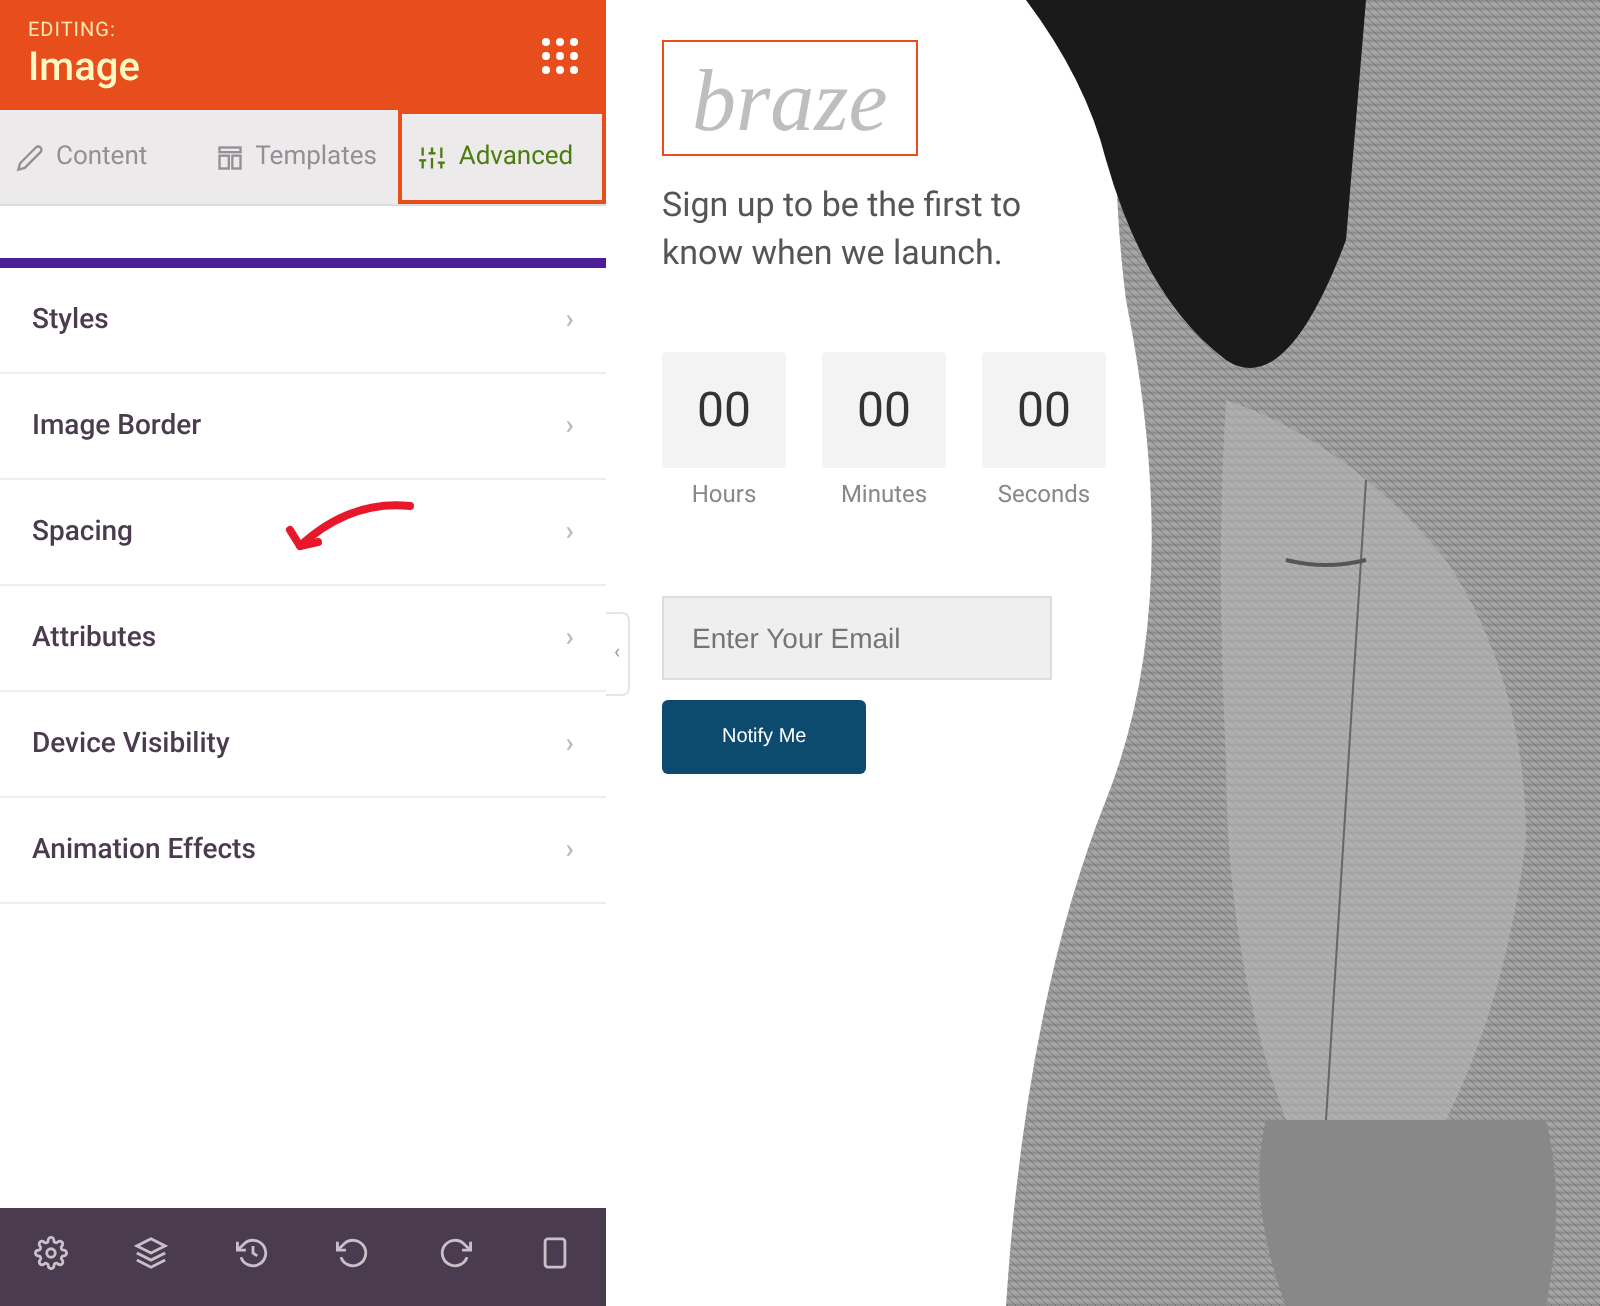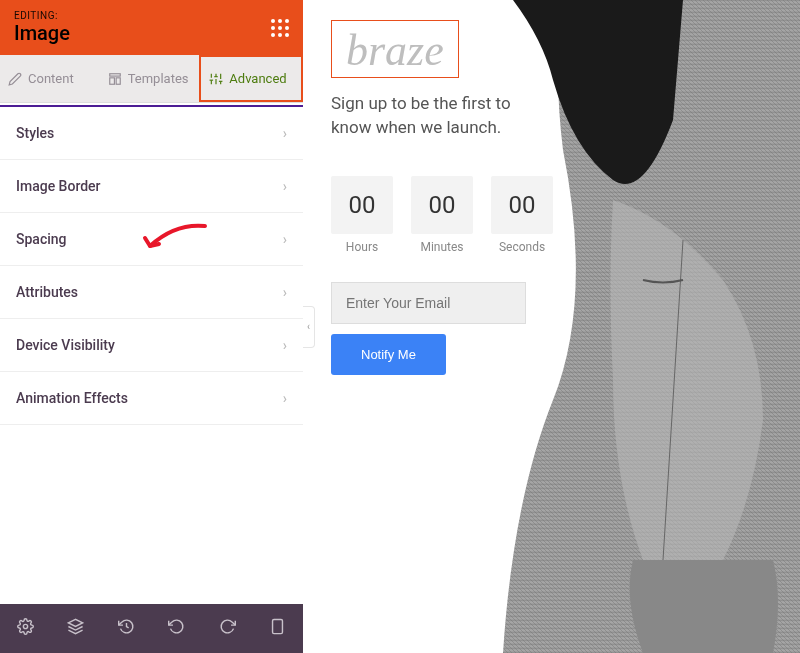--- a/index.html
+++ b/index.html
@@ -1,61 +1,61 @@
 <!DOCTYPE html>
 <html><head>
   <meta charset="utf-8">
   <style>
     * { margin: 0; padding: 0; box-sizing: border-box; }
     body { font-family: -apple-system, BlinkMacSystemFont, "Segoe UI", Roboto, sans-serif; width: 800px; height: 653px; overflow: hidden; display: flex; }
     
     .sidebar { width: 303px; height: 100%; display: flex; flex-direction: column; background: #fff; }
     
-    .header { background: #e84e1b; color: #000000; padding: 10px 14px; display: flex; justify-content: space-between; align-items: center; }
+    .header { background: #e84e1b; color: #fef9c3; padding: 10px 14px; display: flex; justify-content: space-between; align-items: center; }
     .header-text { }
     .header-label { font-size: 10px; letter-spacing: 0.5px; opacity: 0.9; }
     .header-title { font-size: 20px; font-weight: 500; }
     .grid-icon { display: grid; grid-template-columns: repeat(3, 4px); grid-template-rows: repeat(3, 4px); gap: 3px; }
     .grid-icon span { background: #fff; border-radius: 50%; }
     
     .tabs { display: flex; background: #eceaea; border-bottom: 1px solid #ddd; }
     .tab { flex: 1; padding: 14px 8px; display: flex; align-items: center; gap: 6px; color: #958e96; font-size: 13px; cursor: pointer; }
     .tab.active { color: #4d7c0f; }
     .tab.highlighted { border: 2px solid #e84e1b; }
     .tab svg { width: 14px; height: 14px; }
     
     .sections { flex: 1; background: #fff; }
     .section-item { display: flex; justify-content: space-between; align-items: center; padding: 18px 16px; border-bottom: 1px solid #eee; color: #4b3b4f; font-size: 14px; font-weight: 500; cursor: pointer; position: relative; }
-    .section-item:first-child { border-top: 2px solid #4c1d95; margin-top: 2px; }
+    .section-item:first-child { border-top: 5px solid #4c1d95; margin-top: 26px; }
     .chevron { color: #bbb; }
     
     .arrow-annotation { position: absolute; left: 135px; top: 5px; pointer-events: none; }
     
     .footer { background: #4b3b4f; display: flex; justify-content: space-around; align-items: center; padding: 14px 0; }
     .footer-icon { color: #c8c1ca; cursor: pointer; }
     .footer-icon svg { width: 17px; height: 17px; }
     
     .preview { flex: 1; position: relative; background: #fff; overflow: hidden; }
     .bg-image { position: absolute; inset: 0; }
     .bg-image svg { width: 100%; height: 100%; }
     
     .content { position: relative; padding: 20px 0 0 28px; width: 305px; }
     .logo-box { border: 1px solid #e84e1b; padding: 8px 14px 4px; margin-bottom: 14px; display: inline-block; text-align: center; }
     .logo { font-family: "Brush Script MT", cursive; font-size: 44px; color: #bebebe; font-weight: 500; line-height: 1; font-style: italic; }
     
     .headline { font-size: 33px; font-weight: 700; color: #2b2f38; line-height: 1.18; margin-bottom: 20px; }
     .subtext { font-size: 17px; color: #555; line-height: 1.4; margin-bottom: 36px; }
     
-    .countdown { display: flex; gap: 18px; margin-bottom: 28px; }
+    .countdown { display: flex; gap: 18px; margin-bottom: 44px; }
     .cd-item { text-align: center; }
     .cd-box { background: #f3f3f3; width: 62px; height: 58px; display: flex; align-items: center; justify-content: center; font-size: 24px; font-weight: 400; color: #333; border-radius: 2px; margin-bottom: 6px; }
     .cd-label { font-size: 12px; color: #888; }
     
     .email-input { width: 195px; padding: 12px 14px; background: #efefef; border: 1px solid #ddd; font-size: 14px; color: #0369a1; margin-bottom: 10px; }
-    .notify-btn { background: #3b82f6; color: #fff; border: none; padding: 13px 30px; font-size: 13px; border-radius: 3px; cursor: pointer; }
+    .notify-btn { background: #0c4a6e; color: #fff; border: none; padding: 13px 30px; font-size: 10px; border-radius: 3px; cursor: pointer; }
     
     .collapse-handle { position: absolute; left: 0; top: 50%; transform: translateY(-50%); width: 12px; height: 42px; background: #fff; border: 1px solid #e5e5e5; border-left: none; border-radius: 0 4px 4px 0; display: flex; align-items: center; justify-content: center; color: #999; cursor: pointer; font-size: 10px; }
   </style>
 </head>
 <body>
 
 <div class="sidebar">
   <div class="header">
     <div class="header-text">
       <div class="header-label">EDITING:</div>

